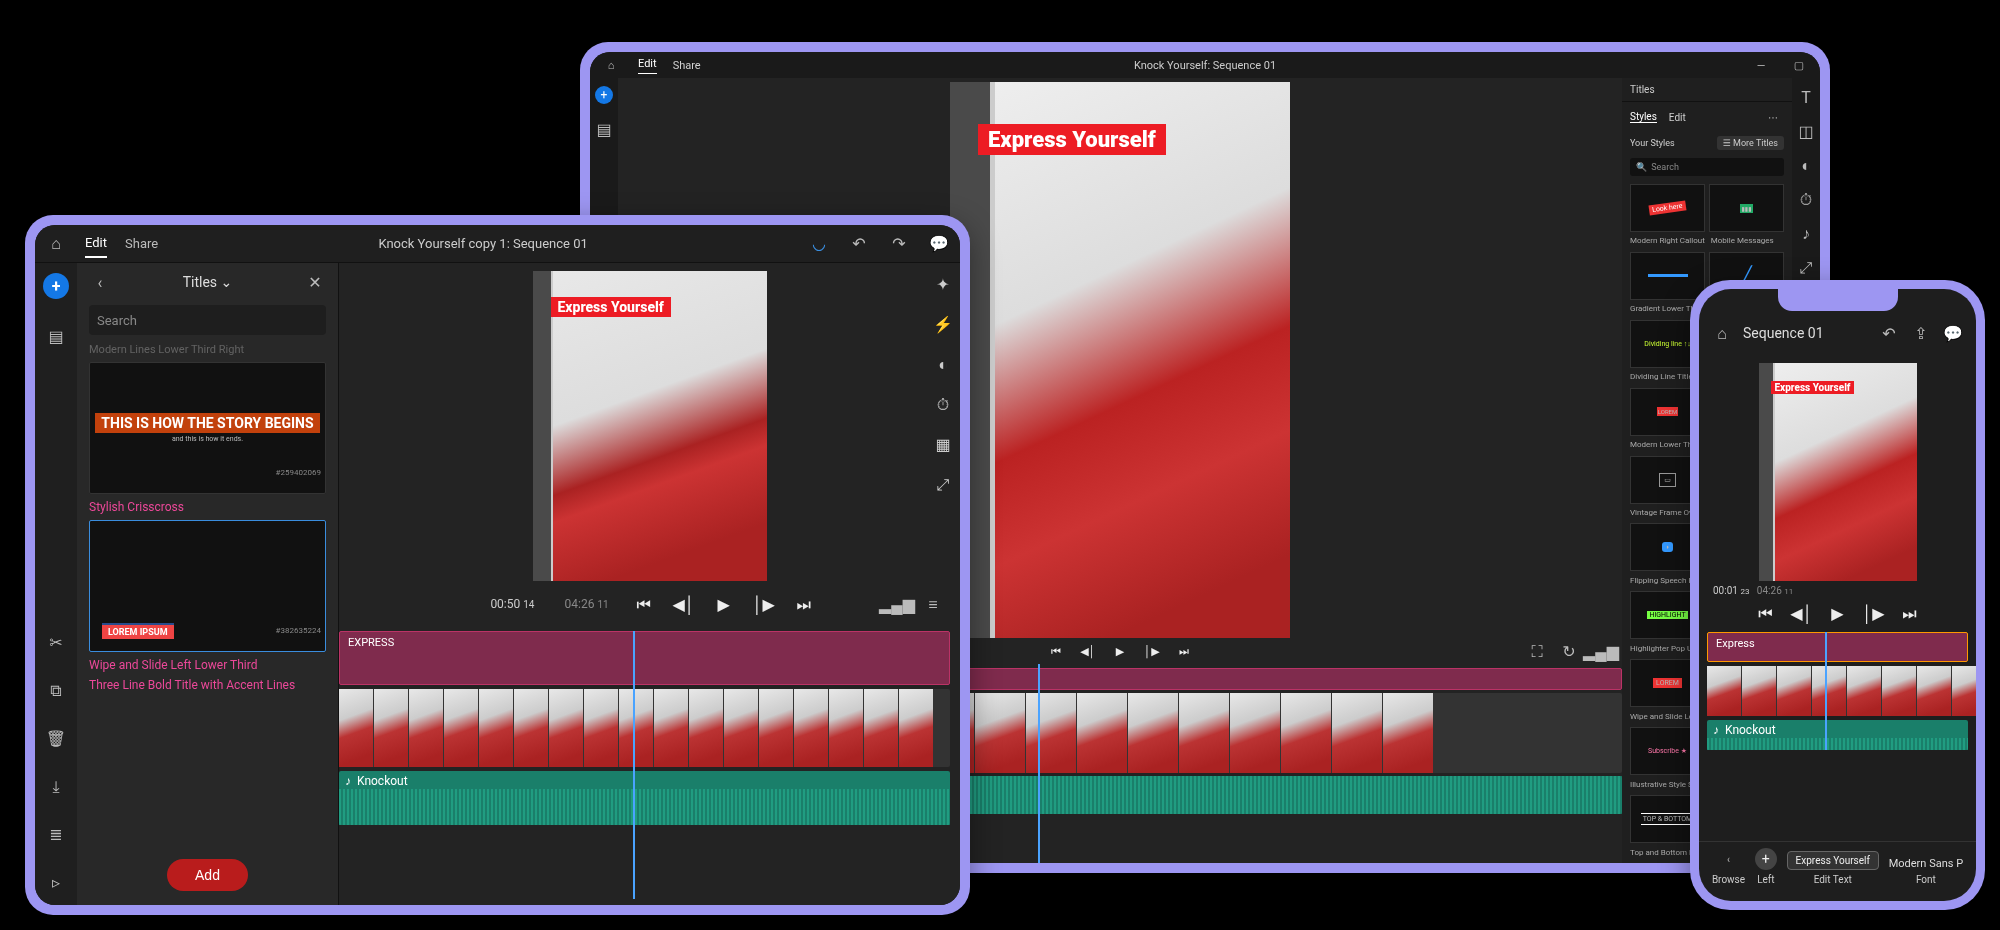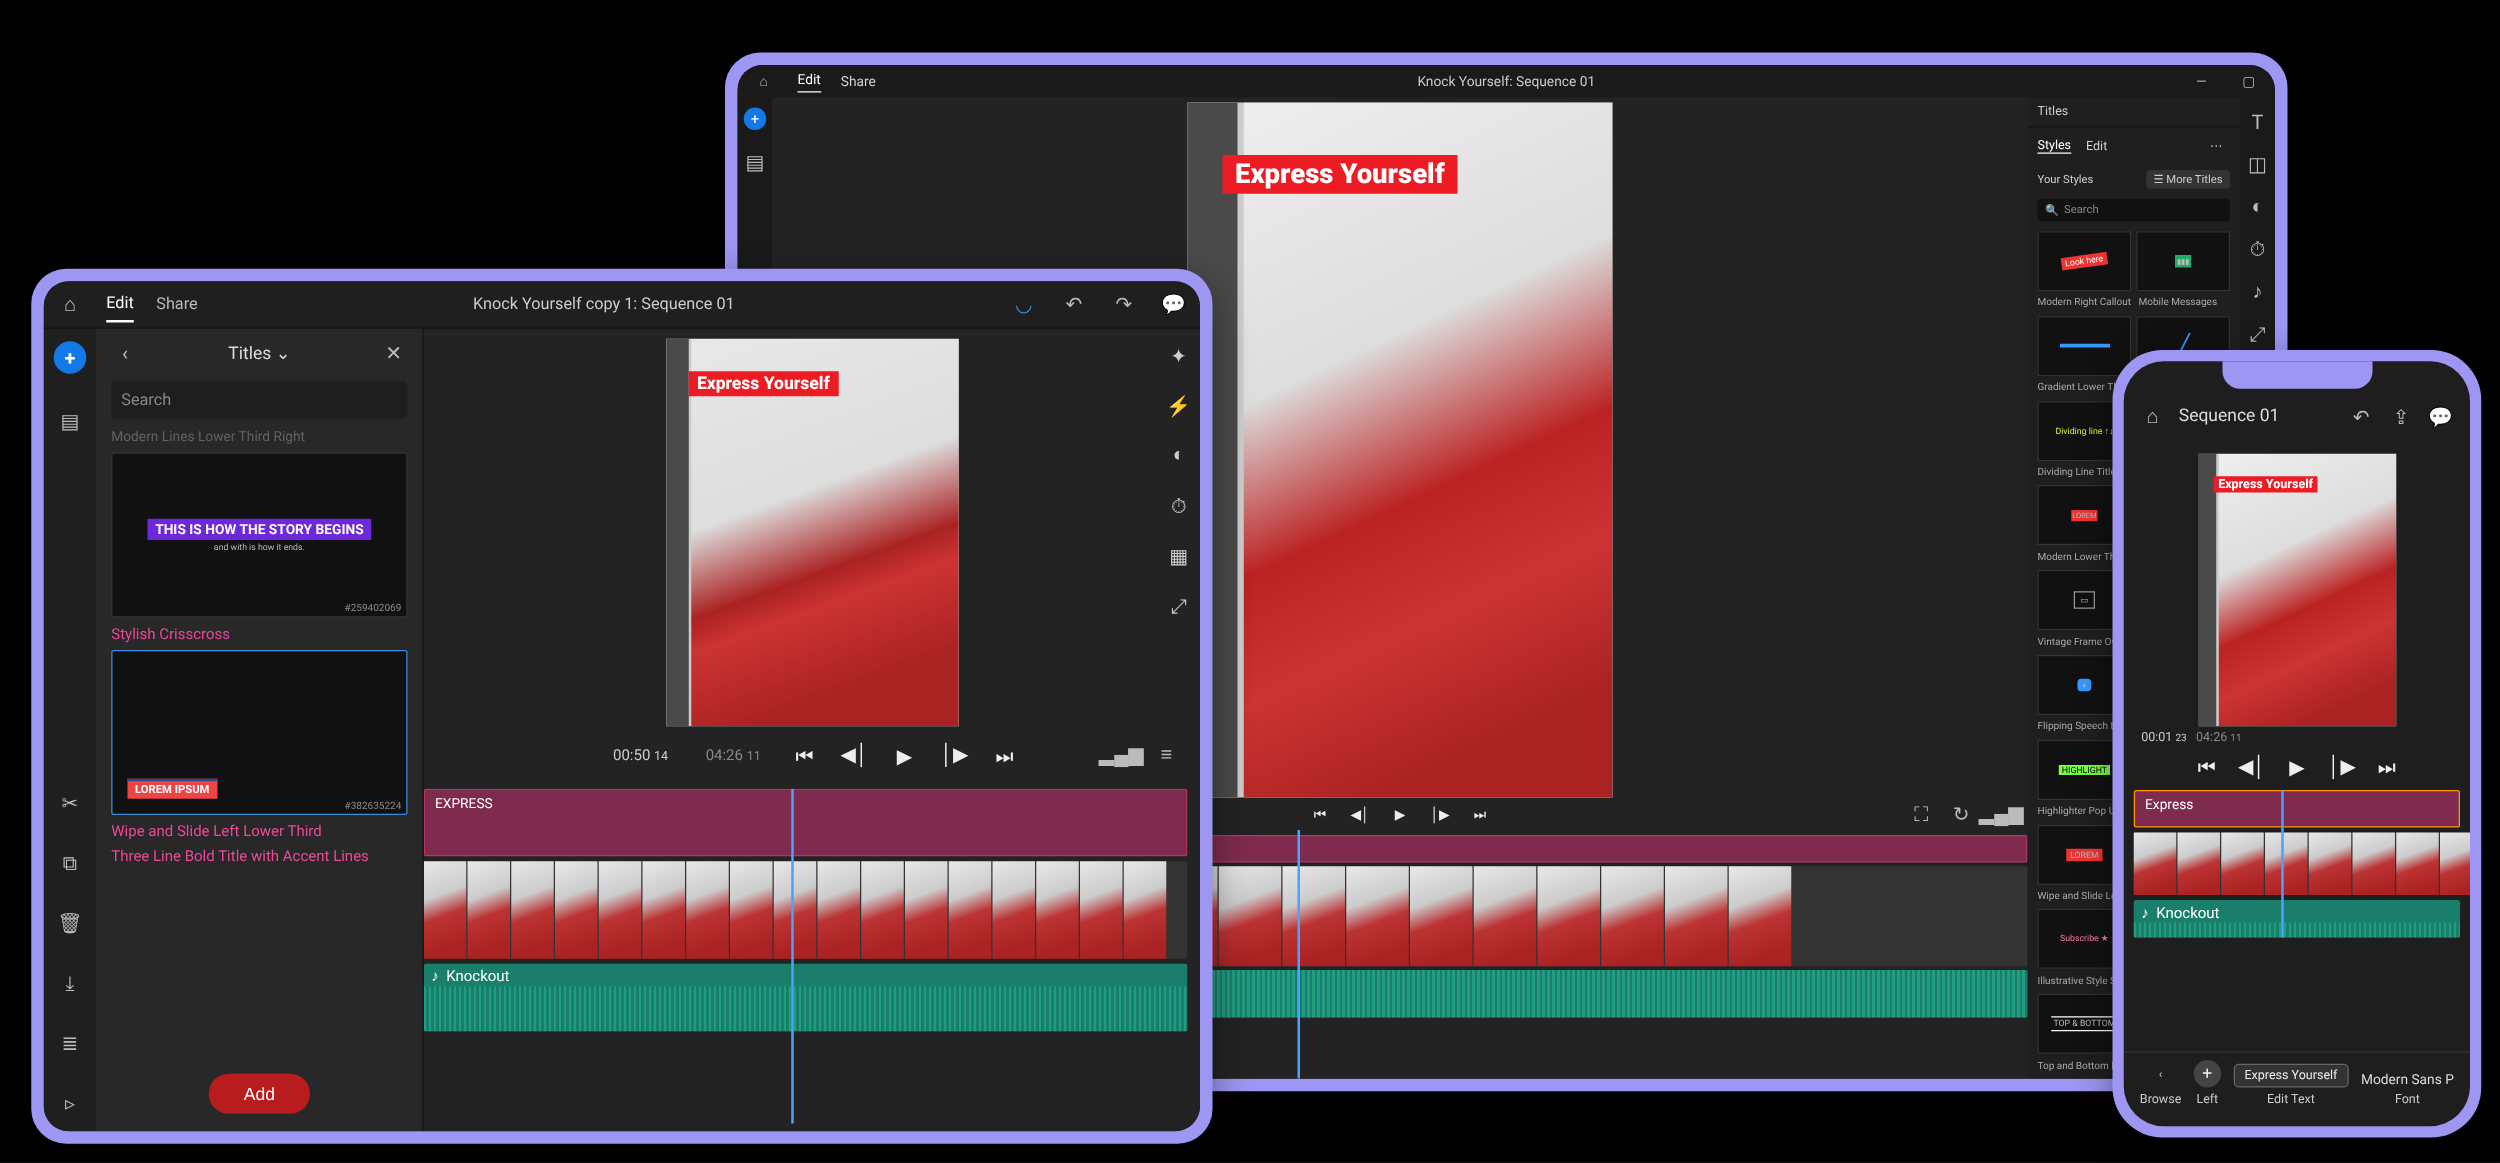--- a/index.html
+++ b/index.html
@@ -52,25 +52,25 @@
   .t-body { position: absolute; top: 38px; bottom: 0; left: 0; right: 0; display: flex; }
   .t-leftrail { width: 42px; background: #1f1f1f; display: flex; flex-direction: column; align-items: center; padding-top: 10px; gap: 26px; }
   .t-leftrail .plus { width: 26px; height: 26px; background: #1478e6; border-radius: 50%; color: #fff; display:flex;align-items:center;justify-content:center;font-weight:bold; }
   .t-panel { width: 262px; background: #282828; display: flex; flex-direction: column; border-right: 1px solid #111; overflow: hidden; }
   .t-panel-head { display:flex; align-items:center; justify-content:space-between; padding: 8px 12px; }
   .t-panel-head .title { font-size: 14px; color:#ddd; }
   .t-search { margin: 4px 12px 8px; background:#1e1e1e; border-radius: 4px; height: 30px; display:flex; align-items:center; padding: 0 8px; font-size: 13px; color:#888; }
   .t-list { flex:1; overflow:hidden; padding: 0 12px; display:flex; flex-direction:column; gap:6px; }
   .t-card { background:#111; height:132px; border:1px solid #333; border-radius:2px; display:flex; align-items:center; justify-content:center; font-size:11px; position:relative; }
   .t-card.sel { border-color:#3a8dde; }
-  .t-card-stub { color:#888; font-size:8px; position:absolute; right:4px; bottom:2px; }
+  .t-card-stub { color:#888; font-size:8px; position:absolute; right:4px; bottom:16px; }
   .t-card-label { font-size:12px; color:#ec4899; }
   .t-add { margin:auto 0 14px; align-self:center; background:#b91c1c; color:#fff; border:none; font-size:14px; padding:8px 28px; border-radius:20px; cursor:pointer; }
   .card-story { text-align:center; }
-  .card-story .l1 { background:#6d28d9; color:#fff; padding:2px 6px; font-size:11px; font-weight:bold; }
+  .card-story .l1 { background:#c2410c; color:#fff; padding:2px 6px; font-size:14px; font-weight:bold; }
   .card-story .l2 { font-size:7px; color:#bbb; margin-top:2px; }
   .card-lorem { align-self:flex-start; margin-left:12px; margin-top:auto; margin-bottom:12px; background:#ef4444; color:#fff; font-size:9px; font-weight:bold; padding:2px 6px; border-top:2px solid #284b8c; }
   .card-bold { text-align:center; color:#fff; }
   .card-bold .l1{font-size:10px;}
   .card-bold .l2{font-size:16px; font-weight:900;}
   .card-bold .l3{font-size:10px;}
 
   .t-main { flex:1; position:relative; background:#232323; }
   .t-rightrail { position:absolute; right:6px; top:10px; display:flex; flex-direction:column; gap:18px; }
   .t-rightrail .icon { color:#ccc; }
@@ -340,21 +340,21 @@
           <span class="icon">‹</span>
           <span class="title"><span>Titles</span> <span>⌄</span></span>
           <span class="icon">✕</span>
         </div>
         <div class="t-search">Search</div>
         <div class="t-list">
           <div class="t-card-label" style="color:#888;font-size:11px;opacity:.6">Modern Lines Lower Third Right</div>
           <div class="t-card">
             <div class="card-story">
               <div class="l1">THIS IS HOW THE STORY BEGINS</div>
-              <div class="l2">and with is how it ends.</div>
+              <div class="l2">and this is how it ends.</div>
             </div>
             <div class="t-card-stub">#259402069</div>
           </div>
           <div class="t-card-label">Stylish Crisscross</div>
           <div class="t-card sel" style="align-items:flex-end;justify-content:flex-start">
             <div class="card-lorem">LOREM IPSUM</div>
             <div class="t-card-stub">#382635224</div>
           </div>
           <div class="t-card-label">Wipe and Slide Left Lower Third</div>
           <div class="t-card-label">Three Line Bold Title with Accent Lines</div>

